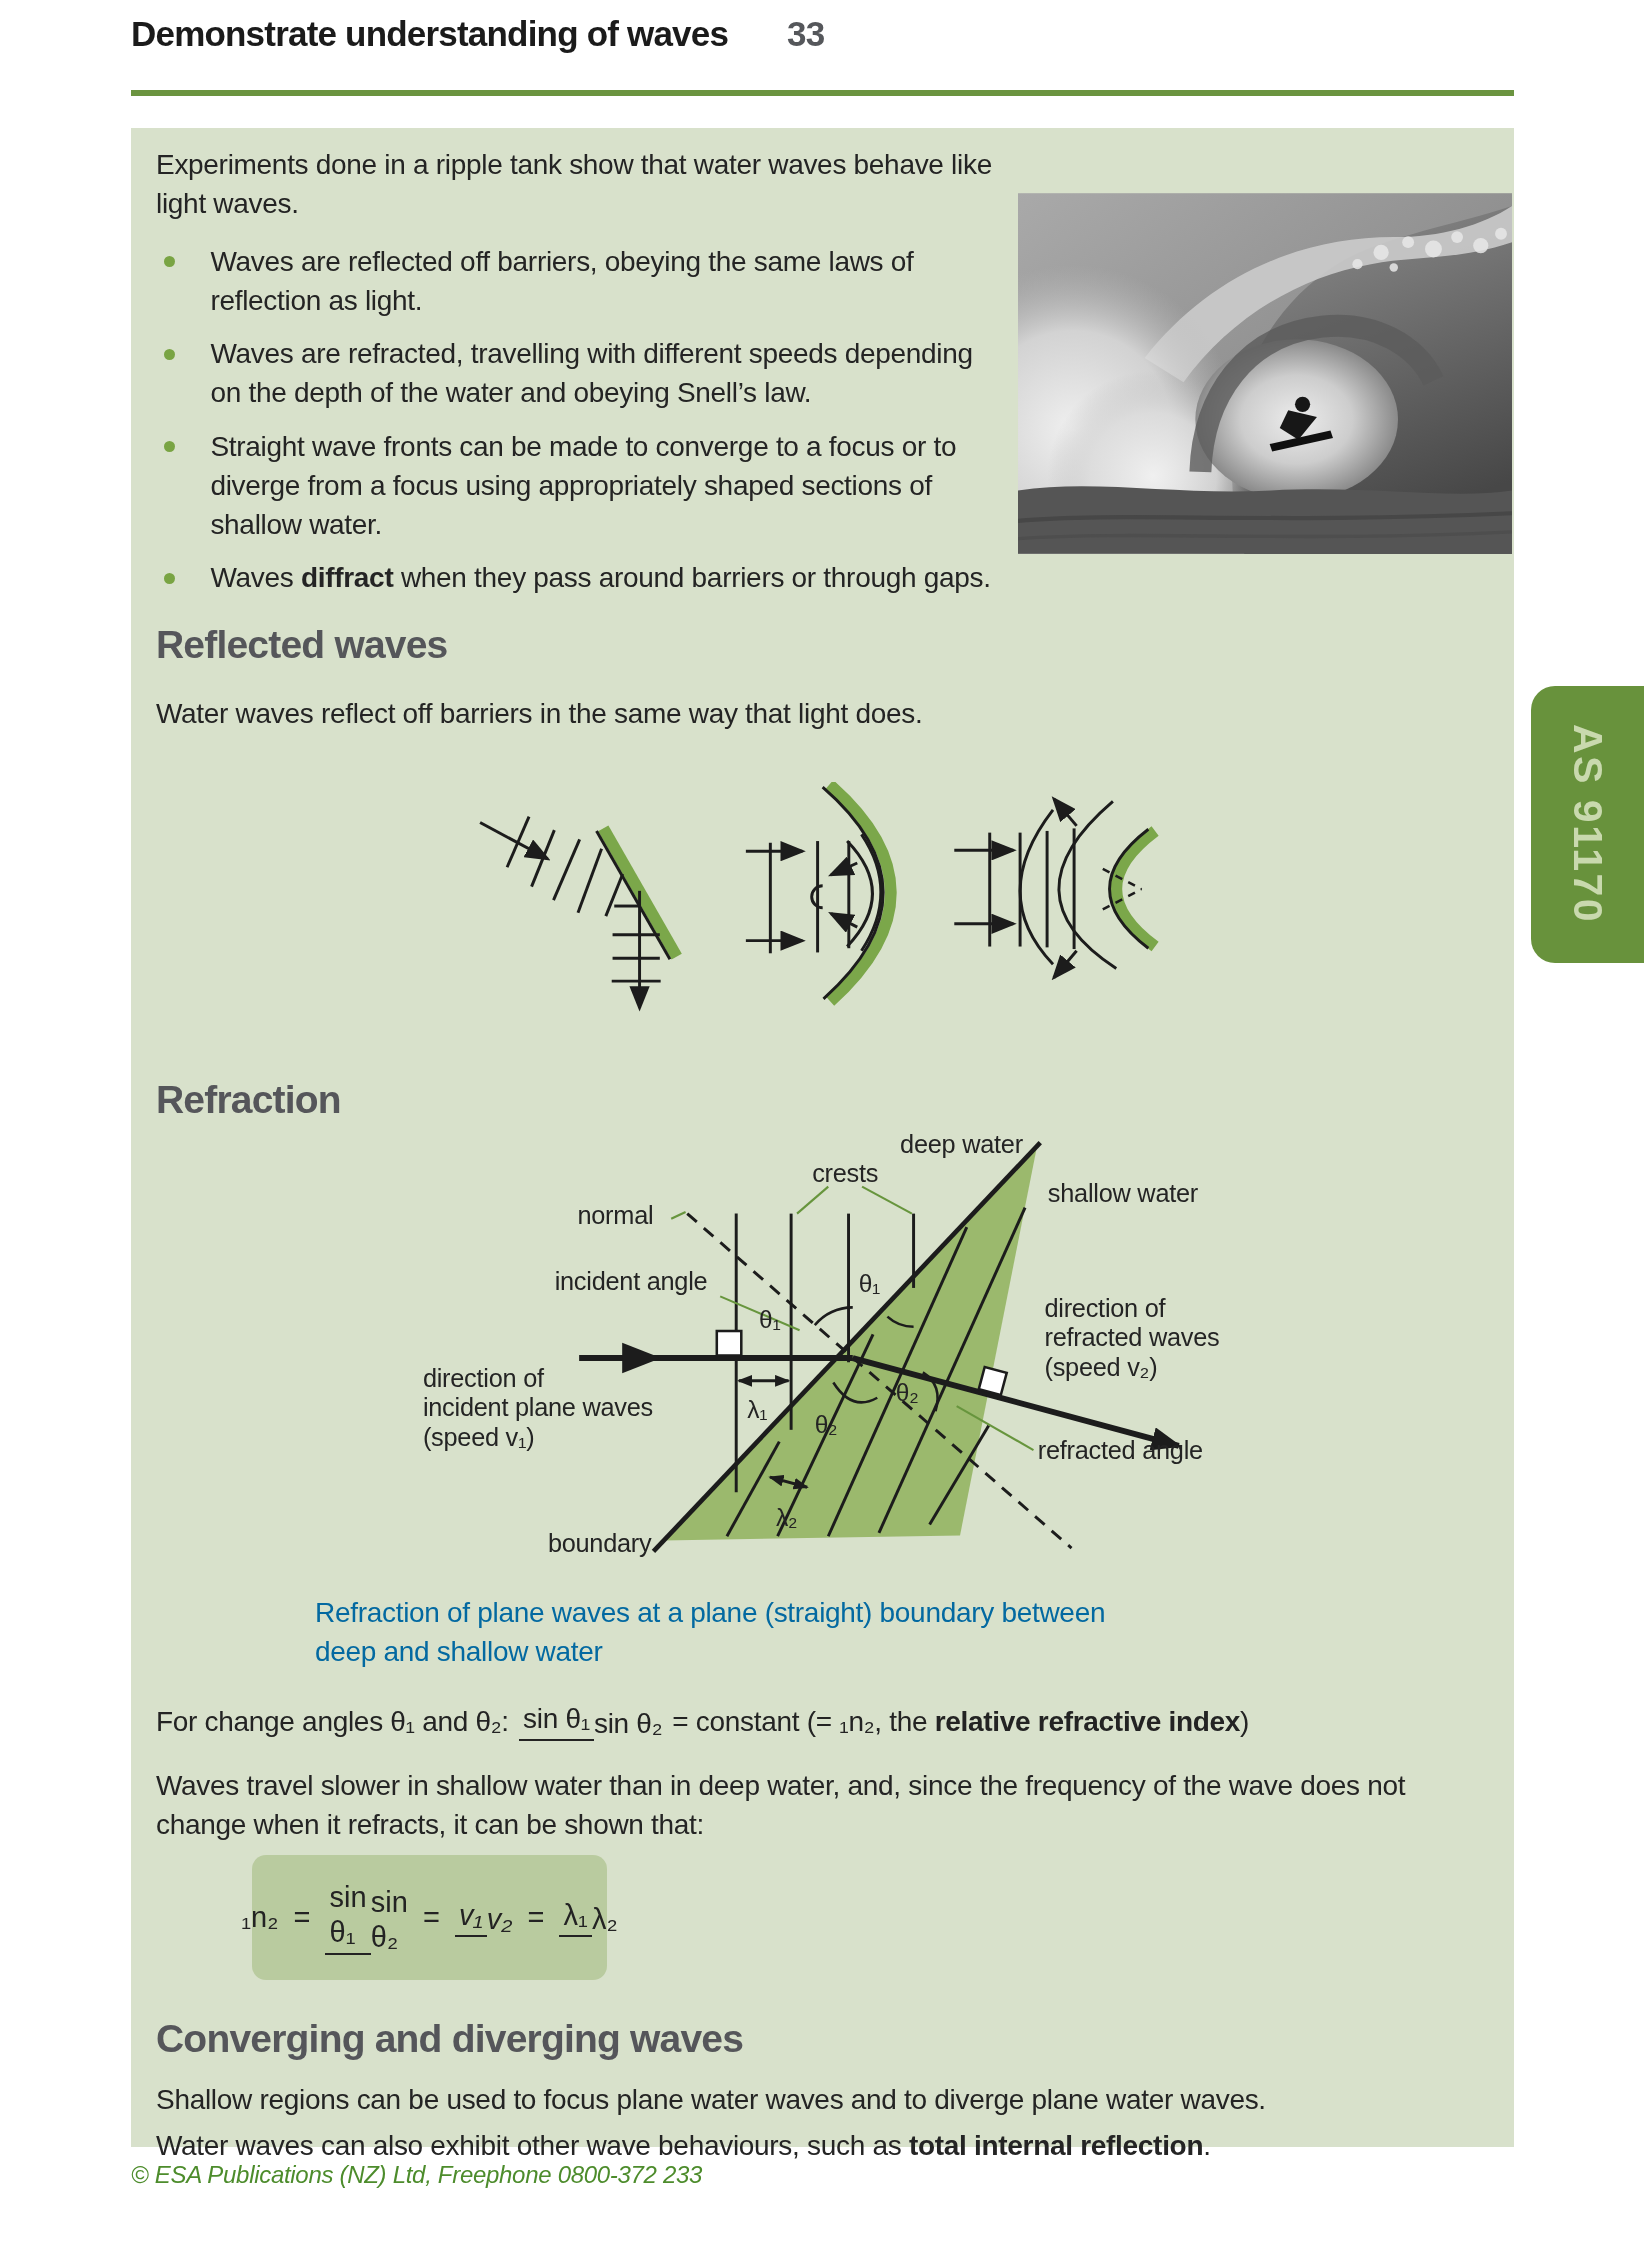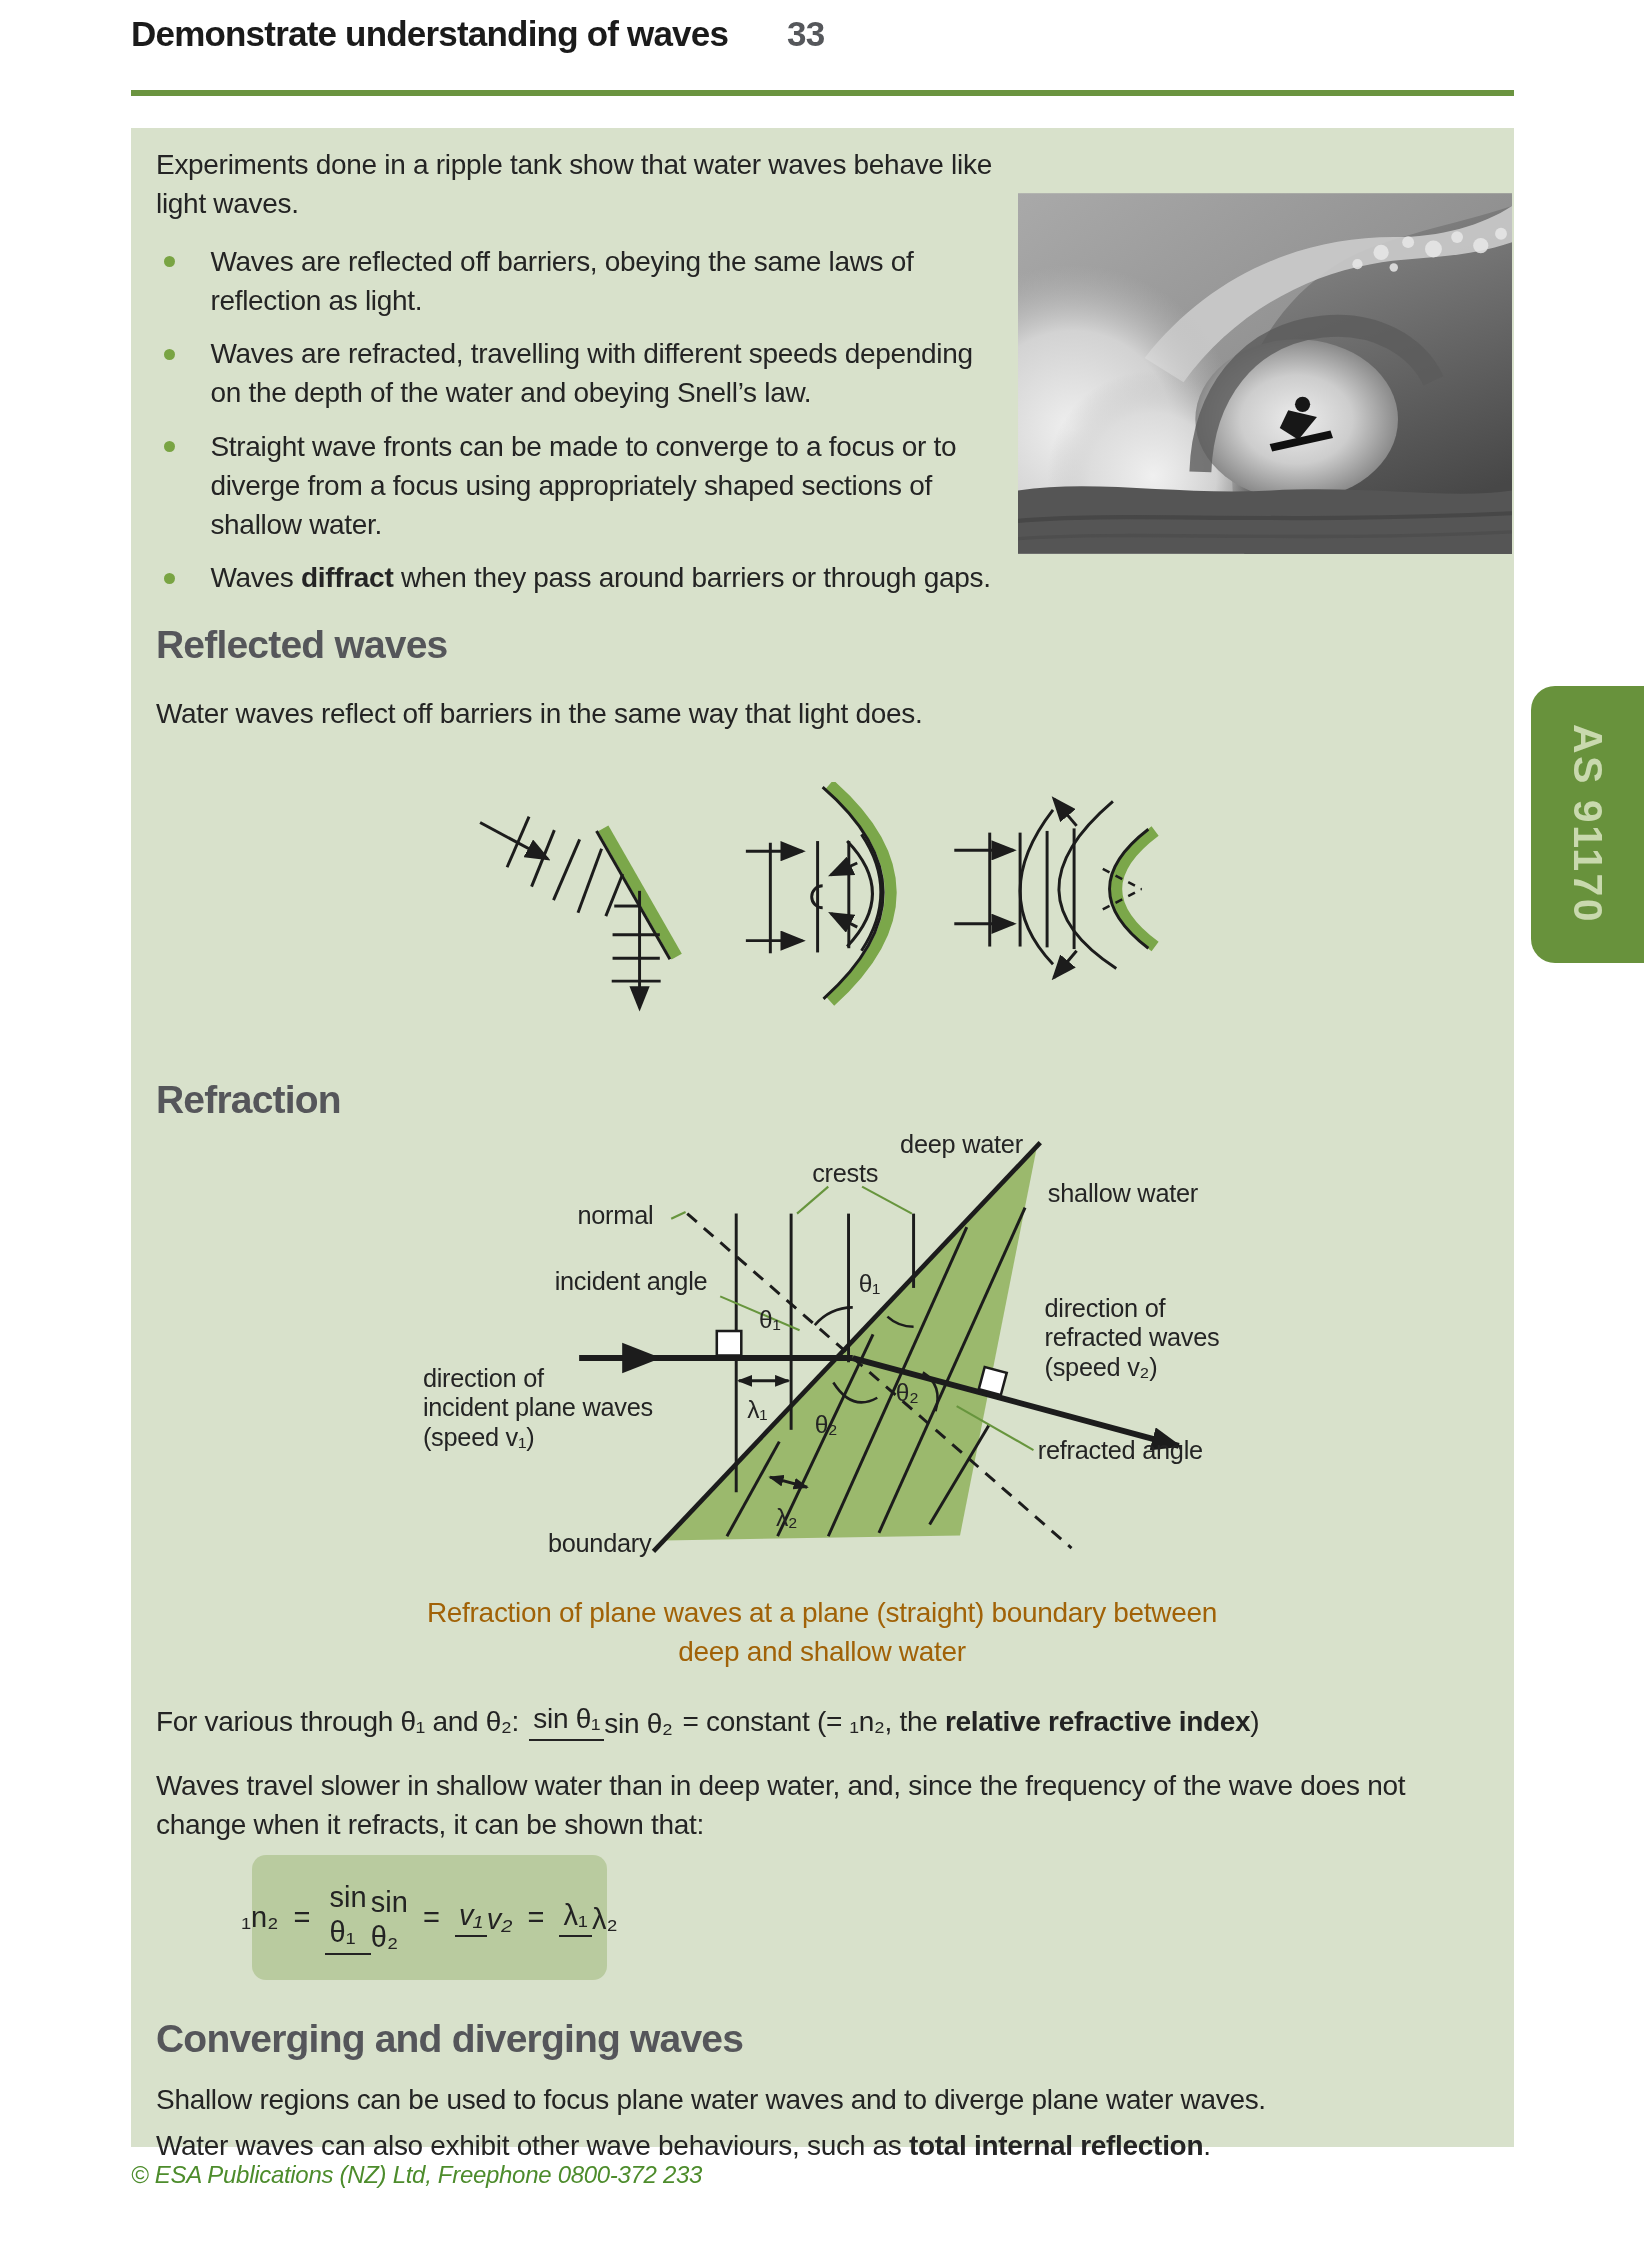--- a/index.html
+++ b/index.html
@@ -12,21 +12,21 @@
   .rule{background:#6b9440;}
   .panel{background:#d8e1cb;}
   .body-text{font-size:28px;line-height:39px;letter-spacing:-0.3px;color:#242424;}
   .body-text .ln{display:block;}
   .sec-heading{font-size:39px;font-weight:bold;color:#55565a;letter-spacing:-0.8px;line-height:1;}
   .bullets{display:flex;flex-direction:column;gap:14.4px;}
   .bullet{display:flex;}
   .bullet .dot{flex:none;width:11px;height:11px;border-radius:50%;background:#79a443;
                margin:14.4px 35px 0 8.4px;}
   .b{font-weight:bold;}
-  .caption{font-size:28px;line-height:39px;color:#a16207;text-align:center;letter-spacing:-0.3px;}
+  .caption{font-size:28px;line-height:39px;color:#0369a1;letter-spacing:-0.3px;}
   .mathrow{display:flex;align-items:center;gap:10px;font-size:28px;letter-spacing:-0.3px;}
   .frac{display:inline-flex;align-items:flex-end;line-height:1.2;}
   .frac .num{border-bottom:2.5px solid #232323;padding:0 4.2px 2.5px;}
   .frac .den{padding-top:2.5px;}
   .fbox{background:#b9cb9f;display:flex;align-items:center;justify-content:center;gap:15px;
         font-size:29px;}
   .it{font-style:italic;}
   .footer{font-size:24px;font-style:italic;color:#4d8c2c;letter-spacing:-0.3px;}
   .tab{background:#68923c;border-radius:24px 0 0 24px;display:flex;align-items:center;justify-content:center;}
   .tab span{writing-mode:vertical-rl;font-size:41px;font-weight:bold;color:#c9d9ae;letter-spacing:2.5px;}
@@ -285,21 +285,21 @@
     <text class="sym" x="404" y="354">λ₁</text>
     <text class="sym" x="438" y="482">λ₂</text>
   </svg>
 
   <div class="abs caption" style="left:315px;top:1593px;width:1014px;">
     <span class="ln" style="display:block;">Refraction of plane waves at a plane (straight) boundary between</span>
     <span class="ln" style="display:block;">deep and shallow water</span>
   </div>
 
   <div class="abs mathrow" style="left:156px;top:1671px;height:101px;">
-    <span>For various through θ₁ and θ₂:</span>
+    <span>For change angles θ₁ and θ₂:</span>
     <span class="frac">
       <span class="num">sin θ₁</span>
       <span class="den">sin θ₂</span>
     </span>
     <span><span>= constant (= ₁n₂, the </span><span class="b">relative refractive index</span><span>)</span></span>
   </div>
 
   <div class="abs body-text" style="left:156px;top:1766px;width:1343px;">
     <span class="ln">Waves travel slower in shallow water than in deep water, and, since the frequency of the wave does not</span>
     <span class="ln">change when it refracts, it can be shown that:</span>

